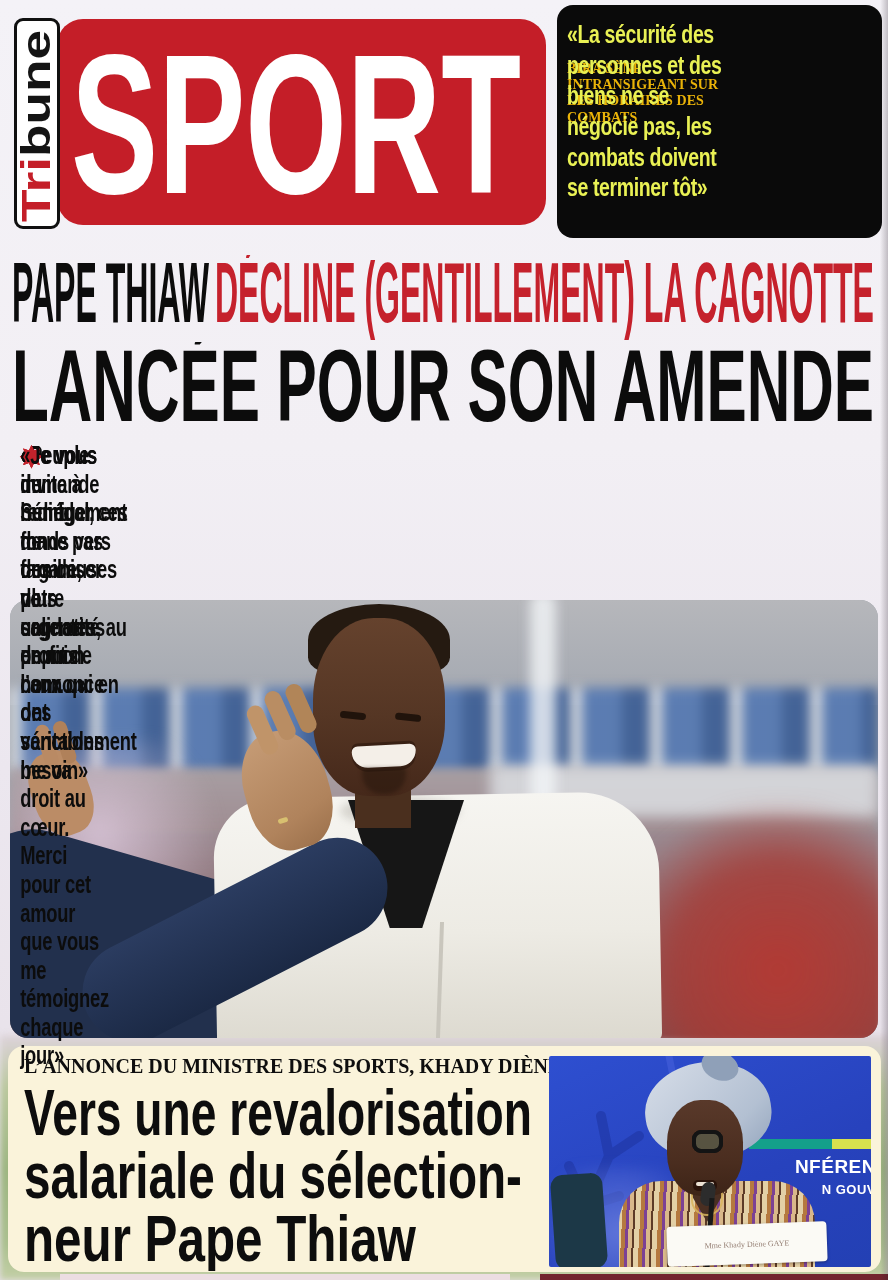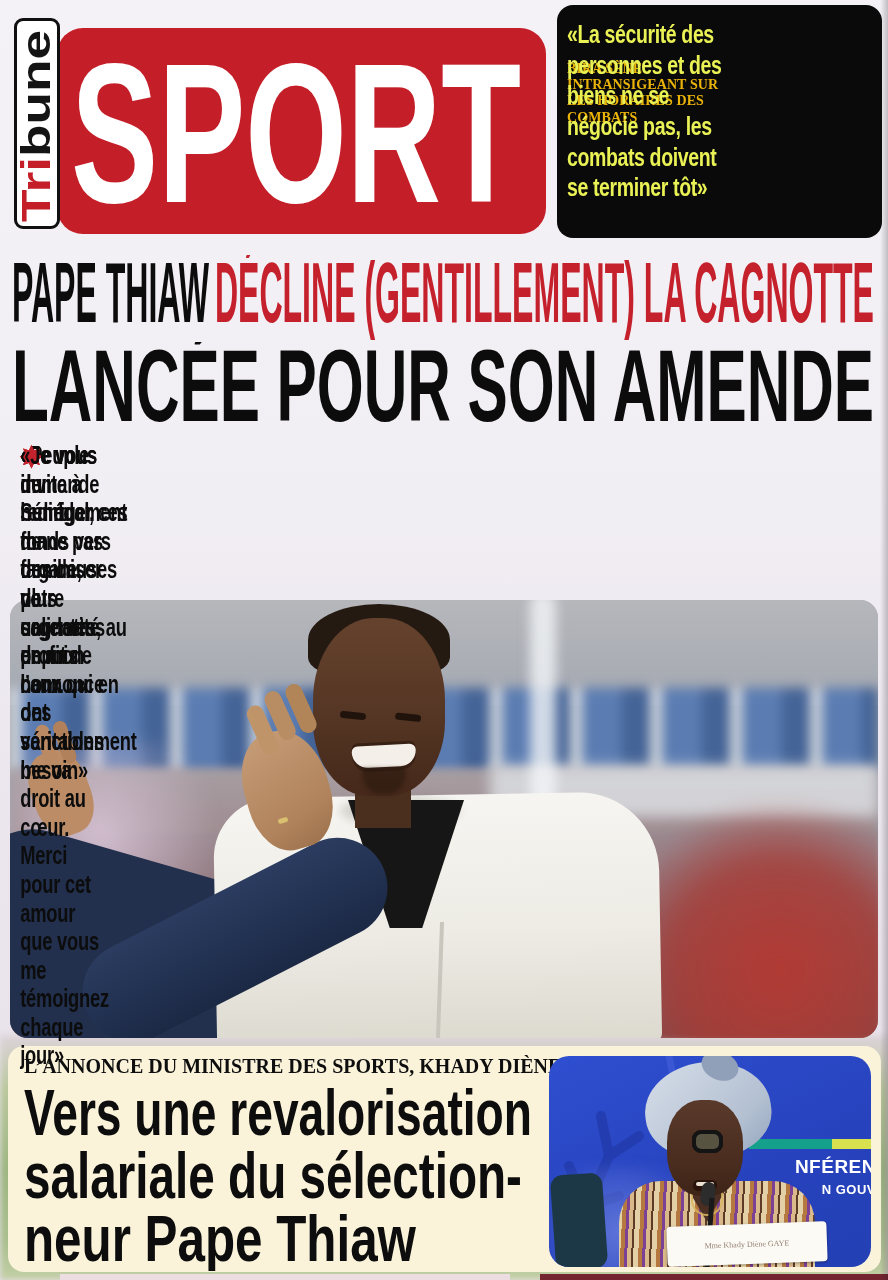--- a/index.html
+++ b/index.html
@@ -13,21 +13,21 @@
   
   .page-edge{right:0;top:0;width:8px;height:100%;background:linear-gradient(90deg,rgba(0,0,0,0),rgba(40,30,40,.25));z-index:40;}
   .bottom-band{left:0;top:1035px;width:888px;height:245px;
       background:linear-gradient(180deg,#ddd3da 0%,#b9c79c 22%,#9cb580 55%,#aabf8e 85%,#c3cfa6 100%);
       filter:blur(3px);z-index:1;}
   .strip-pink{left:60px;top:1274px;width:450px;height:6px;background:#ecdde2;z-index:3;}
   .strip-maroon{left:540px;top:1274px;width:348px;height:6px;background:#73242e;z-index:3;}
 
   
   .brand-box{left:14px;top:18px;width:46px;height:211px;background:#fff;border:3px solid #101010;border-radius:9px;z-index:6;overflow:hidden;}
-  .sport-box{left:57px;top:28px;width:489px;height:206px;background:#c41e28;border-radius:26px;z-index:5;overflow:hidden;}
+  .sport-box{left:57px;top:19px;width:489px;height:206px;background:#c41e28;border-radius:26px;z-index:5;overflow:hidden;}
 
   
   .topright{left:557px;top:5px;width:325px;height:233px;background:#0a0a0a;border-radius:16px;padding:9px 8px 8px 10px;z-index:6;display:flex;gap:7px;}
   .topright > div{position:relative;}
   .tr-col{width:160px;flex:none;}
   .tr-kicker{position:relative;color:#eab308;font-family:"Liberation Serif",serif;font-weight:700;font-size:14px;line-height:1.16;letter-spacing:.1px;margin-top:47px;}
   .tr-quote{position:relative;margin-top:5px;color:#e9f154;font-weight:800;font-size:26px;line-height:1.18;letter-spacing:-.5px;width:220px;transform:scaleX(.75);transform-origin:left top;}
   .tr-photo{flex:1;border-radius:12px;overflow:hidden;background:linear-gradient(150deg,#dee2d6 0%,#c6ccbc 50%,#aab19d 100%);}
   .trp-wood{right:-16px;top:0;width:52px;height:100%;background:repeating-linear-gradient(180deg,#8d7a55 0 14px,#7a653f 14px 26px);filter:blur(5px);opacity:.85;}
   .trp-body{left:50%;bottom:-10px;transform:translateX(-50%);width:158px;height:82px;background:linear-gradient(180deg,#c29149 0%,#a87c38 60%,#93682c 100%);border-radius:36px 36px 0 0;}
@@ -69,21 +69,21 @@
   .mp-ring{left:268px;top:218px;width:10px;height:5px;background:#d8c070;border-radius:2px;transform:rotate(-16deg);}
   .mp-hand-small{left:22px;top:150px;width:58px;height:86px;background:#bb8c66;border-radius:42%;transform:rotate(-20deg);}
   .mp-finger2{left:30px;top:124px;width:14px;height:44px;background:#b98a64;border-radius:8px;transform:rotate(-18deg);box-shadow:18px 2px 0 #b0815a;}
 
   
   .bottom-box{left:8px;top:1046px;width:873px;height:226px;background:#faf3da;border-radius:16px;z-index:5;}
   .kicker2{left:24px;top:1055px;font-family:"Liberation Serif",serif;font-weight:700;font-size:20px;color:#0e0e0e;z-index:7;}
   .bh1{left:22px;top:1083px;z-index:7;}
   .bh2{left:22px;top:1146px;z-index:7;}
   .bh3{left:22px;top:1209px;z-index:7;}
-  .bottom-photo{left:549px;top:1056px;width:322px;height:211px;border-radius:20px;overflow:hidden;background:linear-gradient(155deg,#2e4fd0 0%,#2742bd 60%,#2340b4 100%);z-index:7;}
+  .bottom-photo{left:549px;top:1056px;width:322px;height:211px;border-radius:2px;overflow:hidden;background:linear-gradient(155deg,#2e4fd0 0%,#2742bd 60%,#2340b4 100%);z-index:7;}
   .bp-branch{left:0;top:0;}
   .bp-haze{left:-30px;bottom:-30px;width:200px;height:130px;background:radial-gradient(circle,rgba(110,130,225,.8),rgba(110,130,225,0) 70%);filter:blur(6px);}
   .bp-bar-teal{left:62%;top:83px;width:26%;height:10px;background:#14a08a;}
   .bp-bar-yellow{left:88%;top:83px;width:12%;height:10px;background:#d8e24e;}
   .bp-text1{right:-5px;top:100px;color:#fff;font-weight:700;font-size:19px;letter-spacing:.5px;}
   .bp-text2{right:-5px;top:126px;color:#fff;font-weight:700;font-size:13px;letter-spacing:.5px;}
   .bp-chair{left:4px;top:118px;width:52px;height:95px;background:#1c3847;border-radius:12px;transform:rotate(-4deg);}
   .bp-wrap{left:96px;top:6px;width:126px;height:96px;background:linear-gradient(140deg,#d6dde8 0%,#b3c0d2 70%,#93a4bc 100%);border-radius:52% 54% 46% 50%;transform:rotate(-7deg);}
   .bp-knot{left:152px;top:-4px;width:38px;height:28px;background:#8fa0b8;border-radius:50%;transform:rotate(22deg);}
   .bp-face{left:118px;top:44px;width:76px;height:96px;background:linear-gradient(180deg,#59392a 0%,#4a2d1f 65%,#3d2417 100%);border-radius:44%;}

